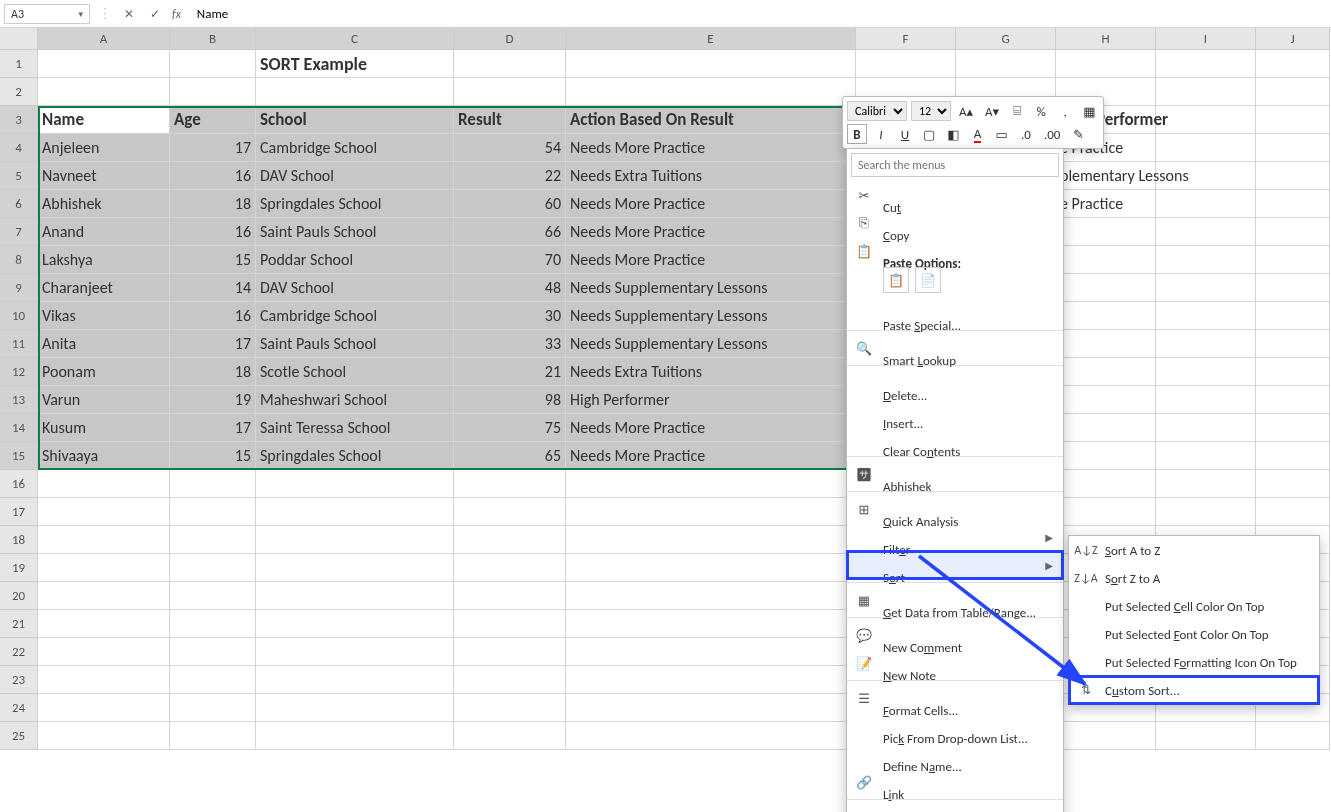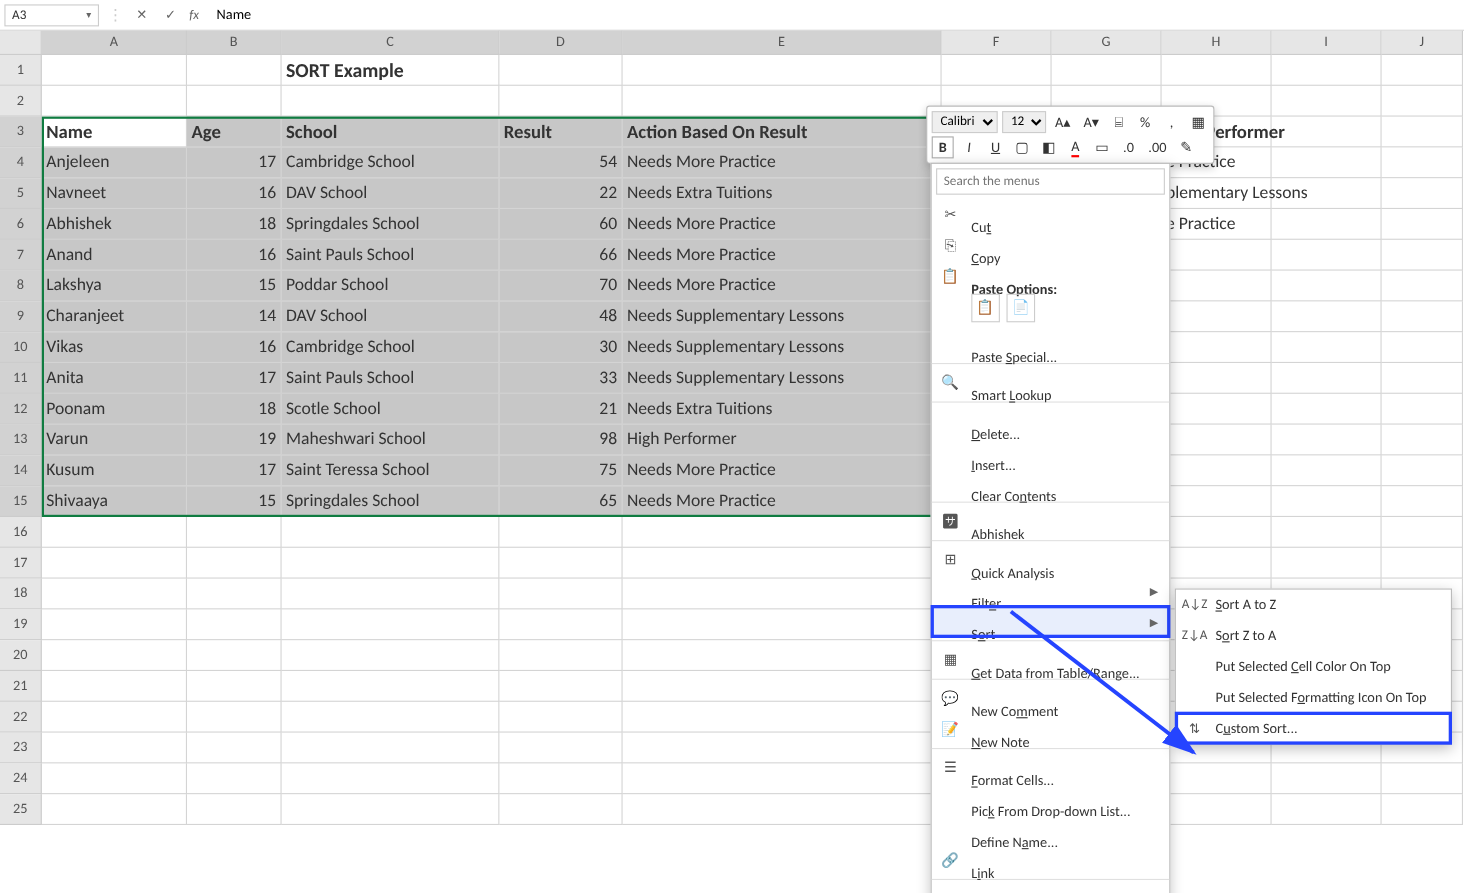--- a/index.html
+++ b/index.html
@@ -568,20 +568,24 @@
   <div class="mi">
       <span class="ic">Z↓A</span>
       <span class="lbl">S<span class="ul">o</span>rt Z to A</span>
     </div>
   <div class="mi">
       <span class="ic"></span>
       <span class="lbl">Put Selected <span class="ul">C</span>ell Color On Top</span>
     </div>
   <div class="mi">
       <span class="ic"></span>
+      <span class="lbl">Put Selected <span class="ul">F</span>ont Color On Top</span>
+    </div>
+  <div class="mi">
+      <span class="ic"></span>
       <span class="lbl">Put Selected F<span class="ul">o</span>rmatting Icon On Top</span>
     </div>
   <div class="mi hlbox">
       <span class="ic">⇅</span>
       <span class="lbl">C<span class="ul">u</span>stom Sort...</span>
     </div>
 </div>
 
 <svg class="arrow-svg" style="left:915px; top:552px; width:190px; height:150px;">
   <defs>

